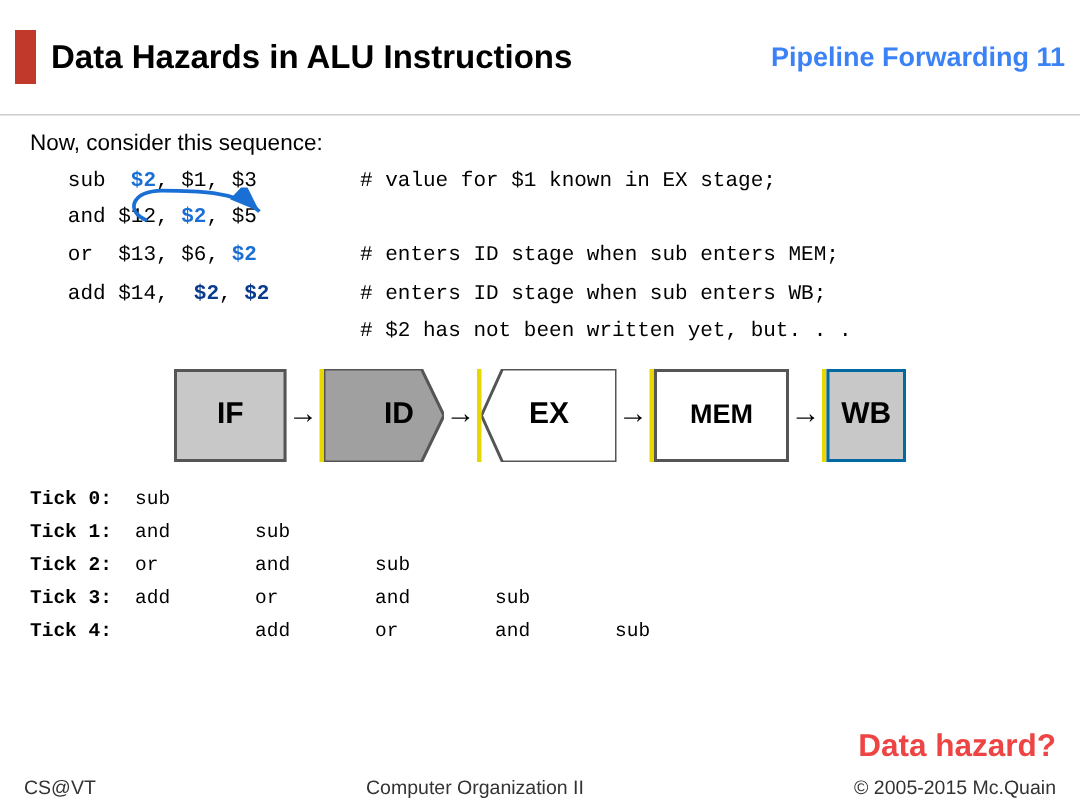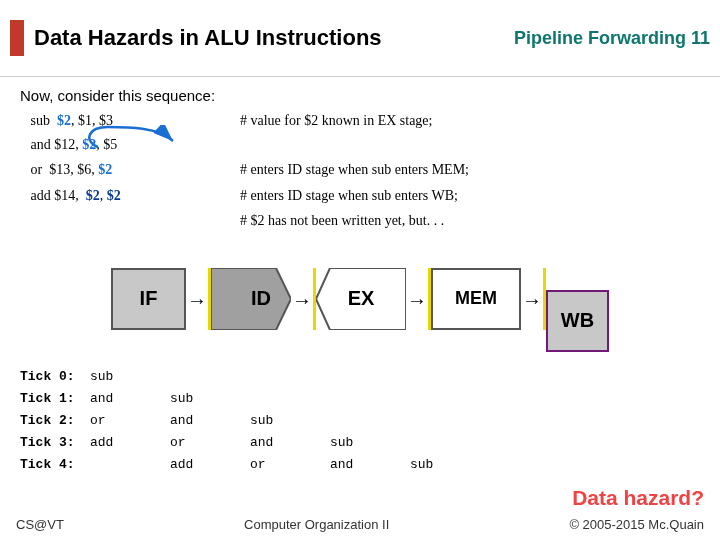--- a/index.html
+++ b/index.html
@@ -30,35 +30,35 @@
     .header-title {
       font-size: 22px;
       font-weight: bold;
       color: #000;
       flex: 1;
     }
 
     .header-subtitle {
       font-size: 18px;
       font-weight: bold;
-      color: #0f766e;
+      color: #3b82f6;
     }
 
     .content {
       padding: 10px 20px;
     }
 
     .consider-text {
       font-size: 15px;
       margin-bottom: 6px;
       color: #000;
     }
 
     .code-block {
-      font-family: Liberation Serif, serif;
+      font-family: Liberation Mono, monospace;
       font-size: 14px;
       margin-bottom: 8px;
       line-height: 1.6;
     }
 
     .code-row {
       display: flex;
       align-items: center;
       margin-bottom: 2px;
     }
@@ -154,21 +154,21 @@
 
 <div class="content">
   <div class="consider-text">Now, consider this sequence:</div>
 
   <div class="code-block">
 
     <div class="code-row">
       <div class="code-instr">
         &nbsp;&nbsp;&nbsp;sub &nbsp;<span class="highlight-blue">$2</span>, $1, $3
       </div>
-      <div class="code-comment"># value for $2 known in EX stage;</div>
+      <div class="code-comment"># value for $1 known in EX stage;</div>
     </div>
 
     <div class="code-row">
       <div class="code-instr">
         &nbsp;&nbsp;&nbsp;and $12, <span class="highlight-blue">$2</span>, $5
       </div>
     </div>
 
     <div style="position:relative;">
       <div class="code-row">
@@ -237,21 +237,21 @@
     <div style="width:3px;height:62px;background:#e8d800;"></div>
 
     <div style="display:flex;align-items:center;justify-content:center;width:90px;height:62px;border:2px solid #555;background:#fff;">
       <span style="font-size:18px;font-weight:bold;">MEM</span>
     </div>
 
     <div style="font-size:20px;margin:0 1px;">→</div>
 
     <div style="width:3px;height:62px;background:#e8d800;"></div>
 
-    <div style="display:flex;align-items:center;justify-content:center;width:63px;height:62px;border:2px solid #701a75;background:#c8c8c8;margin-top:44px;">
+    <div style="display:flex;align-items:center;justify-content:center;width:53px;height:62px;border:2px solid #0369a1;background:#c8c8c8;">
       <span style="font-size:20px;font-weight:bold;">WB</span>
     </div>
   </div>
 
   <div class="tick-table">
     <div class="tick-row">
       <span class="tick-label">Tick 0:</span>
       <span class="tick-col">sub</span>
       <span class="tick-col"></span>
       <span class="tick-col"></span>

